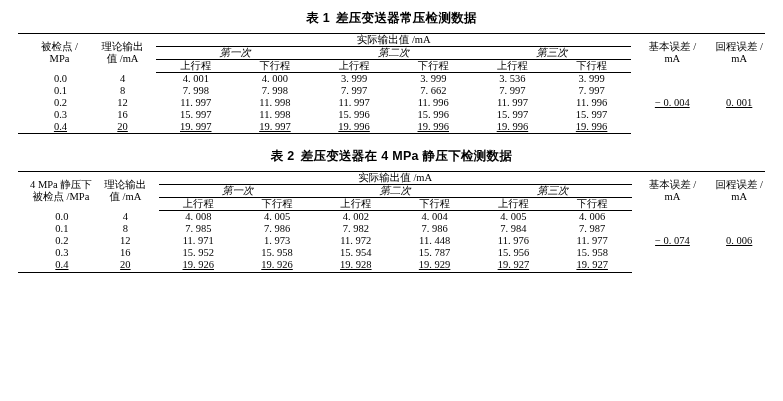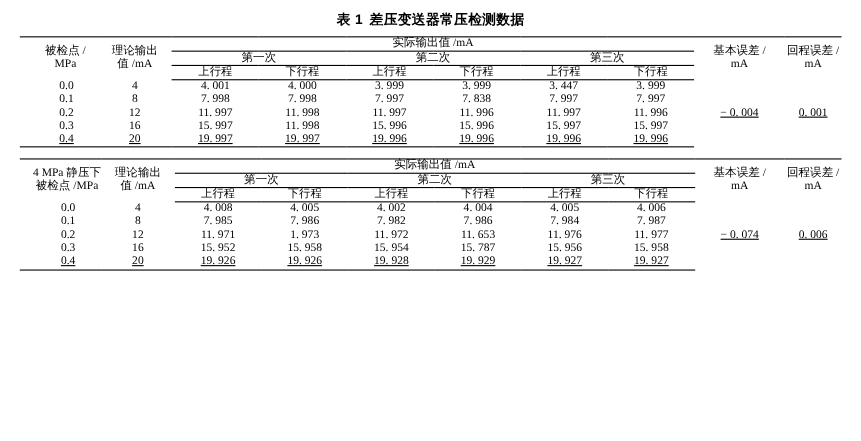--- a/index.html
+++ b/index.html
@@ -65,20 +65,21 @@
   .hdr-cell {
     padding: 3px 2px 3px 2px;
   }
   .span-actual {
     border-bottom: 0.8px solid #000;
     padding: 3px 0 3px 0;
   }
   .grp {
     border-bottom: 0.8px solid #000;
     padding: 3px 0 3px 0;
+    font-style: italic;
   }
   .body-row td {
     padding: 5px 2px 5px 2px;
   }
   .first-body-row td {
     padding-top: 6px;
   }
   .col-point {
     width: 9.5%;
     text-align: left;
@@ -169,32 +170,32 @@
           <td class="hdr-cell sub-hdr">下行程</td>
         </tr>
 
         <tr class="body-row first-body-row">
           <td class="col-point">0.0</td>
           <td>4</td>
           <td class="val">4. 001</td>
           <td class="val">4. 000</td>
           <td class="val">3. 999</td>
           <td class="val">3. 999</td>
-          <td class="val">3. 447</td>
+          <td class="val">3. 536</td>
           <td class="val">3. 999</td>
           <td class="mid-val" rowspan="5">− 0. 004</td>
           <td class="mid-val" rowspan="5">0. 001</td>
         </tr>
         <tr class="body-row">
           <td class="col-point">0.1</td>
           <td>8</td>
           <td class="val">7. 998</td>
           <td class="val">7. 998</td>
           <td class="val">7. 997</td>
-          <td class="val">7. 838</td>
+          <td class="val">7. 662</td>
           <td class="val">7. 997</td>
           <td class="val">7. 997</td>
         </tr>
         <tr class="body-row">
           <td class="col-point">0.2</td>
           <td>12</td>
           <td class="val">11. 997</td>
           <td class="val">11. 998</td>
           <td class="val">11. 997</td>
           <td class="val">11. 996</td>
@@ -219,20 +220,23 @@
           <td class="val">19. 996</td>
           <td class="val">19. 996</td>
           <td class="val">19. 996</td>
           <td class="val">19. 996</td>
         </tr>
       </tbody>
     </table>
   </div>
 
   <div class="table-block">
+    <div class="caption">
+      <span class="cap-num">表 2</span><span>差压变送器在 4 MPa 静压下检测数据</span>
+    </div>
 
     <table class="data">
       <colgroup>
         <col class="col-point">
           <col class="col-theory">
         <col class="col-data">
           <col class="col-data">
           <col class="col-data">
         <col class="col-data">
           <col class="col-data">
@@ -295,21 +299,21 @@
           <td class="val">7. 986</td>
           <td class="val">7. 984</td>
           <td class="val">7. 987</td>
         </tr>
         <tr class="body-row">
           <td class="col-point">0.2</td>
           <td>12</td>
           <td class="val">11. 971</td>
           <td class="val">1. 973</td>
           <td class="val">11. 972</td>
-          <td class="val">11. 653</td>
+          <td class="val">11. 448</td>
           <td class="val">11. 976</td>
           <td class="val">11. 977</td>
         </tr>
         <tr class="body-row">
           <td class="col-point">0.3</td>
           <td>16</td>
           <td class="val">15. 952</td>
           <td class="val">15. 958</td>
           <td class="val">15. 954</td>
           <td class="val">15. 787</td>

